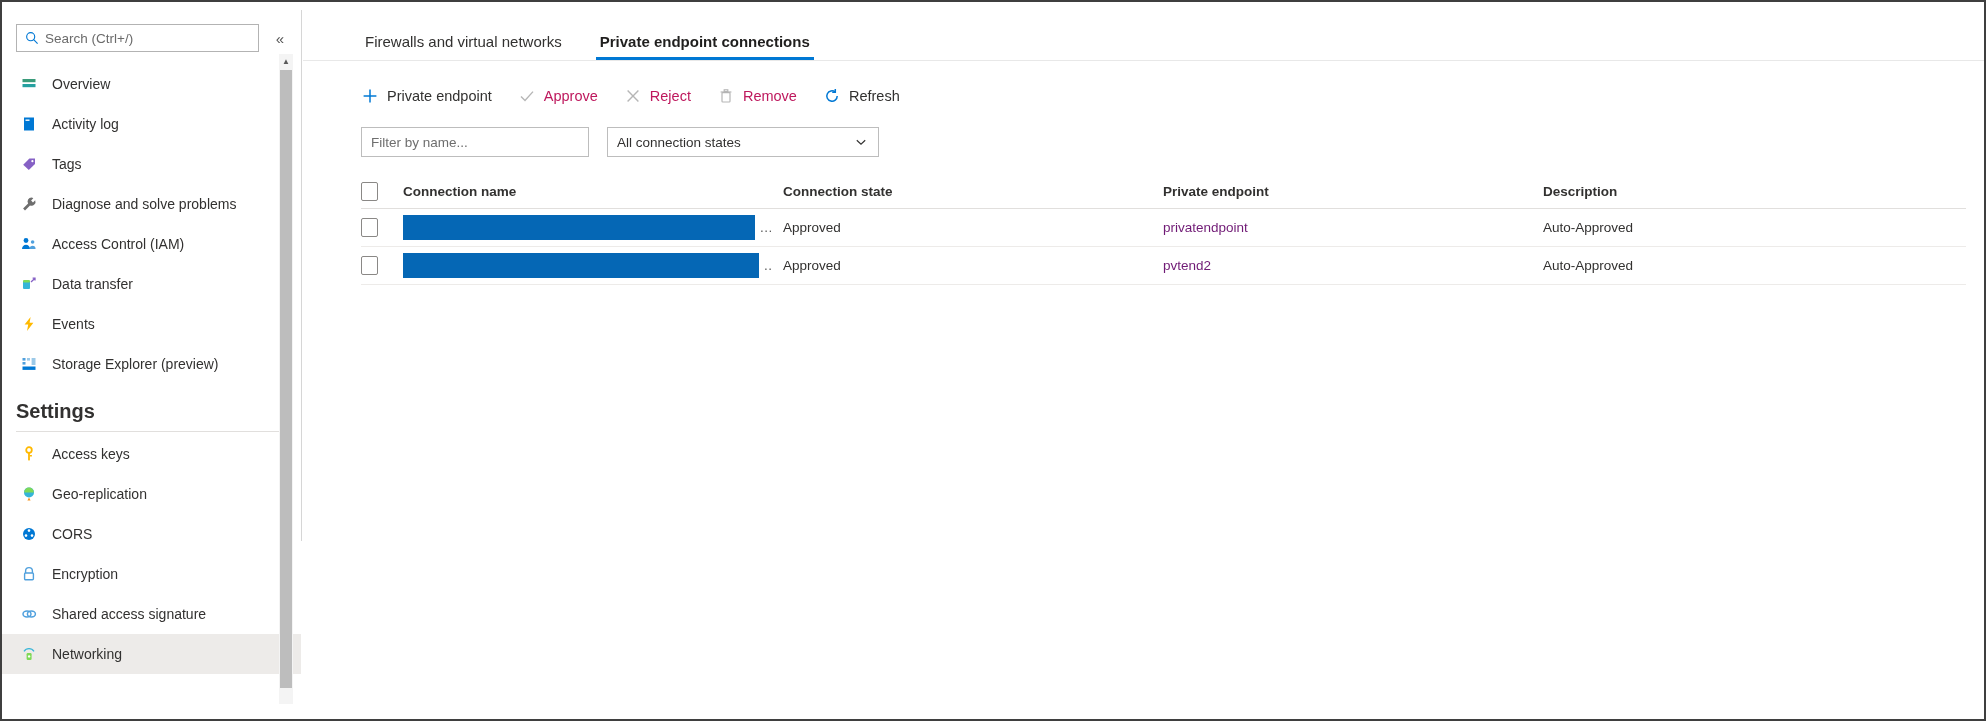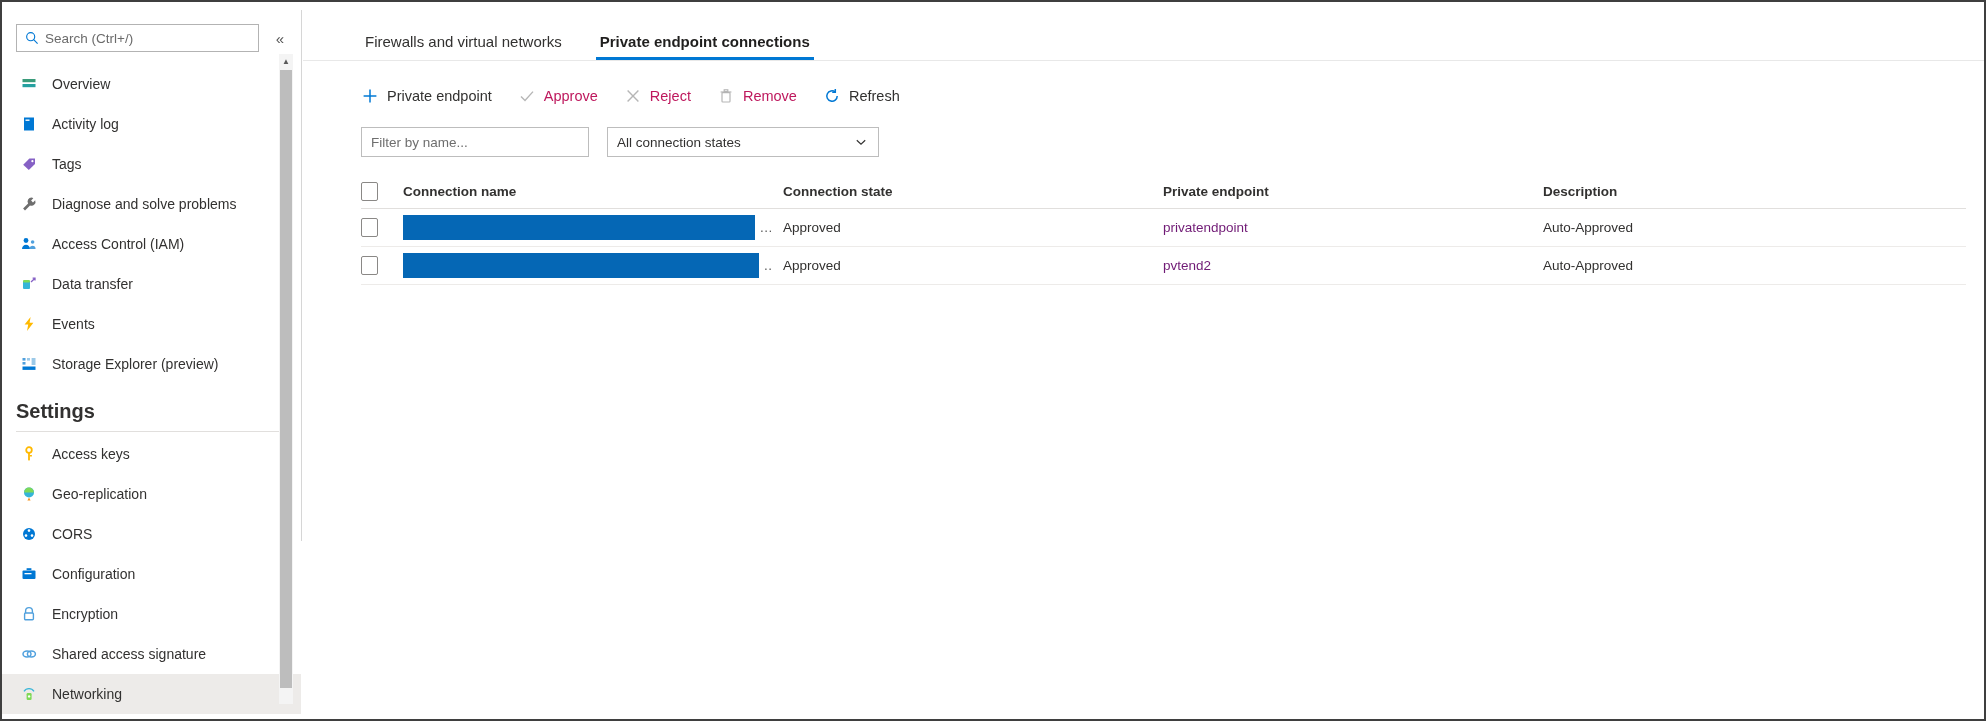--- a/index.html
+++ b/index.html
@@ -345,30 +345,20 @@
           <svg width="16" height="16" viewBox="0 0 16 16">
             <circle cx="8" cy="8" r="6" fill="#0078d4"></circle>
             <circle cx="8" cy="4.6" r="1.3" fill="#fff"></circle>
             <circle cx="5" cy="9.6" r="1.3" fill="#fff"></circle>
             <circle cx="11" cy="9.6" r="1.3" fill="#fff"></circle>
           </svg>
         </span>
         <span class="nav-label">CORS</span>
       </div>
 
-      <div class="nav-item">
-        <span class="nav-ico">
-          <svg width="16" height="16" viewBox="0 0 16 16">
-            <rect x="1.5" y="4.5" width="13" height="8.5" rx="1" fill="#0078d4"></rect>
-            <rect x="5.6" y="2.2" width="4.8" height="2" fill="#0078d4"></rect>
-            <rect x="3.5" y="7" width="7" height="1.3" fill="#fff"></rect>
-          </svg>
-        </span>
-        <span class="nav-label">Configuration</span>
-      </div>
 
       <div class="nav-item">
         <span class="nav-ico">
           <svg width="16" height="16" viewBox="0 0 16 16">
             <path d="M4.6 7V5a3.4 3.4 0 0 1 6.8 0v2" fill="none" stroke="#50a0dd" stroke-width="1.4"></path>
             <rect x="3.6" y="7" width="8.8" height="6.8" rx="1" fill="none" stroke="#50a0dd" stroke-width="1.4"></rect>
           </svg>
         </span>
         <span class="nav-label">Encryption</span>
       </div>

